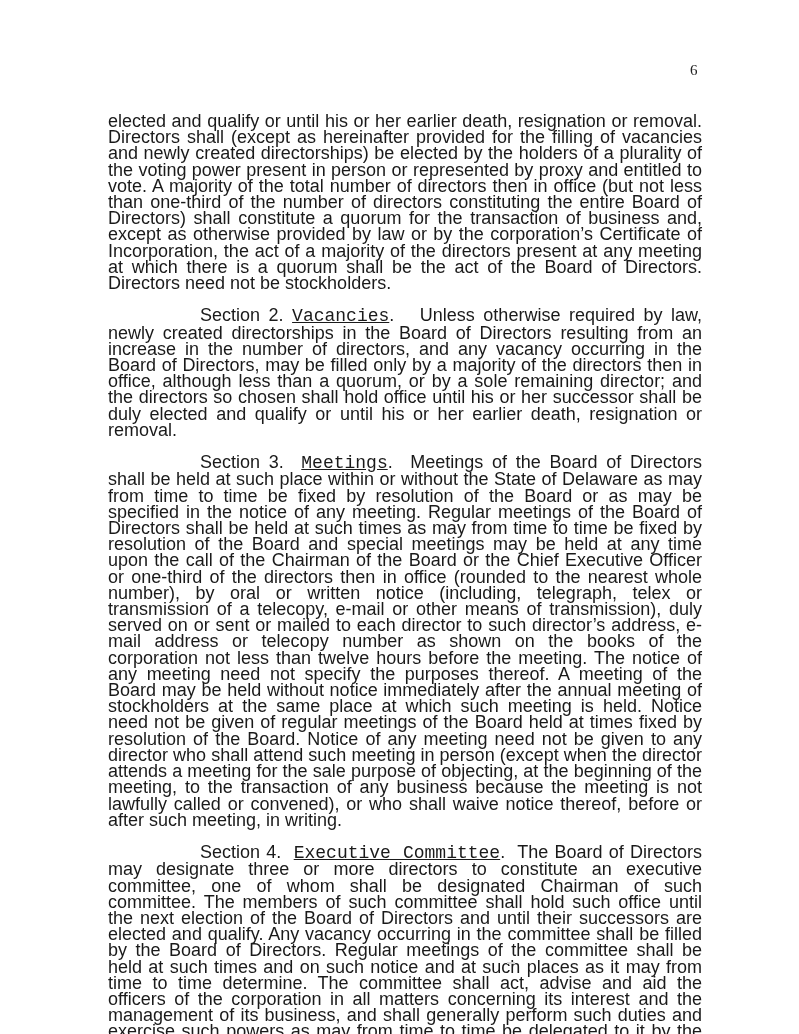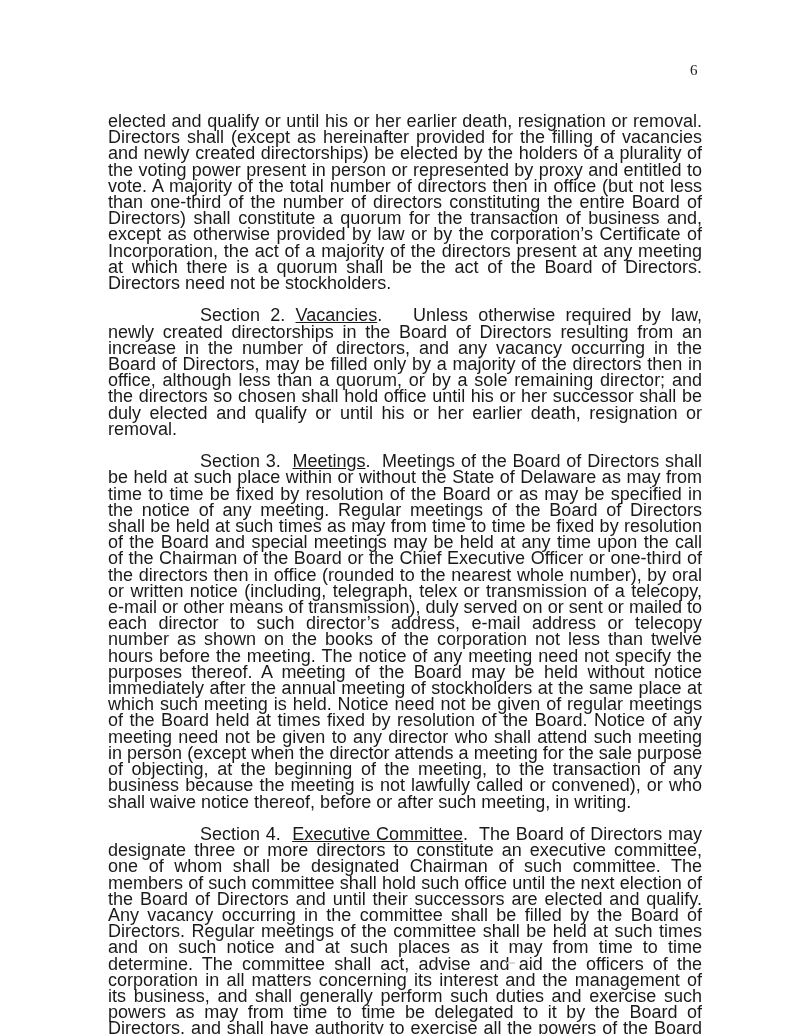--- a/index.html
+++ b/index.html
@@ -41,20 +41,21 @@
   }
   .body-text p {
     margin: 0 0 16.2px 0;
   }
   .indent {
     display: inline-block;
     width: 92px;
   }
   .heading {
     text-decoration: underline;
+    font-family: Liberation Mono, monospace;
   }
   .scan-mark {
     position: absolute;
     left: 507px;
     top: 962px;
     width: 8px;
     height: 2px;
     background: #d8d8d8;
   }
 </style>

